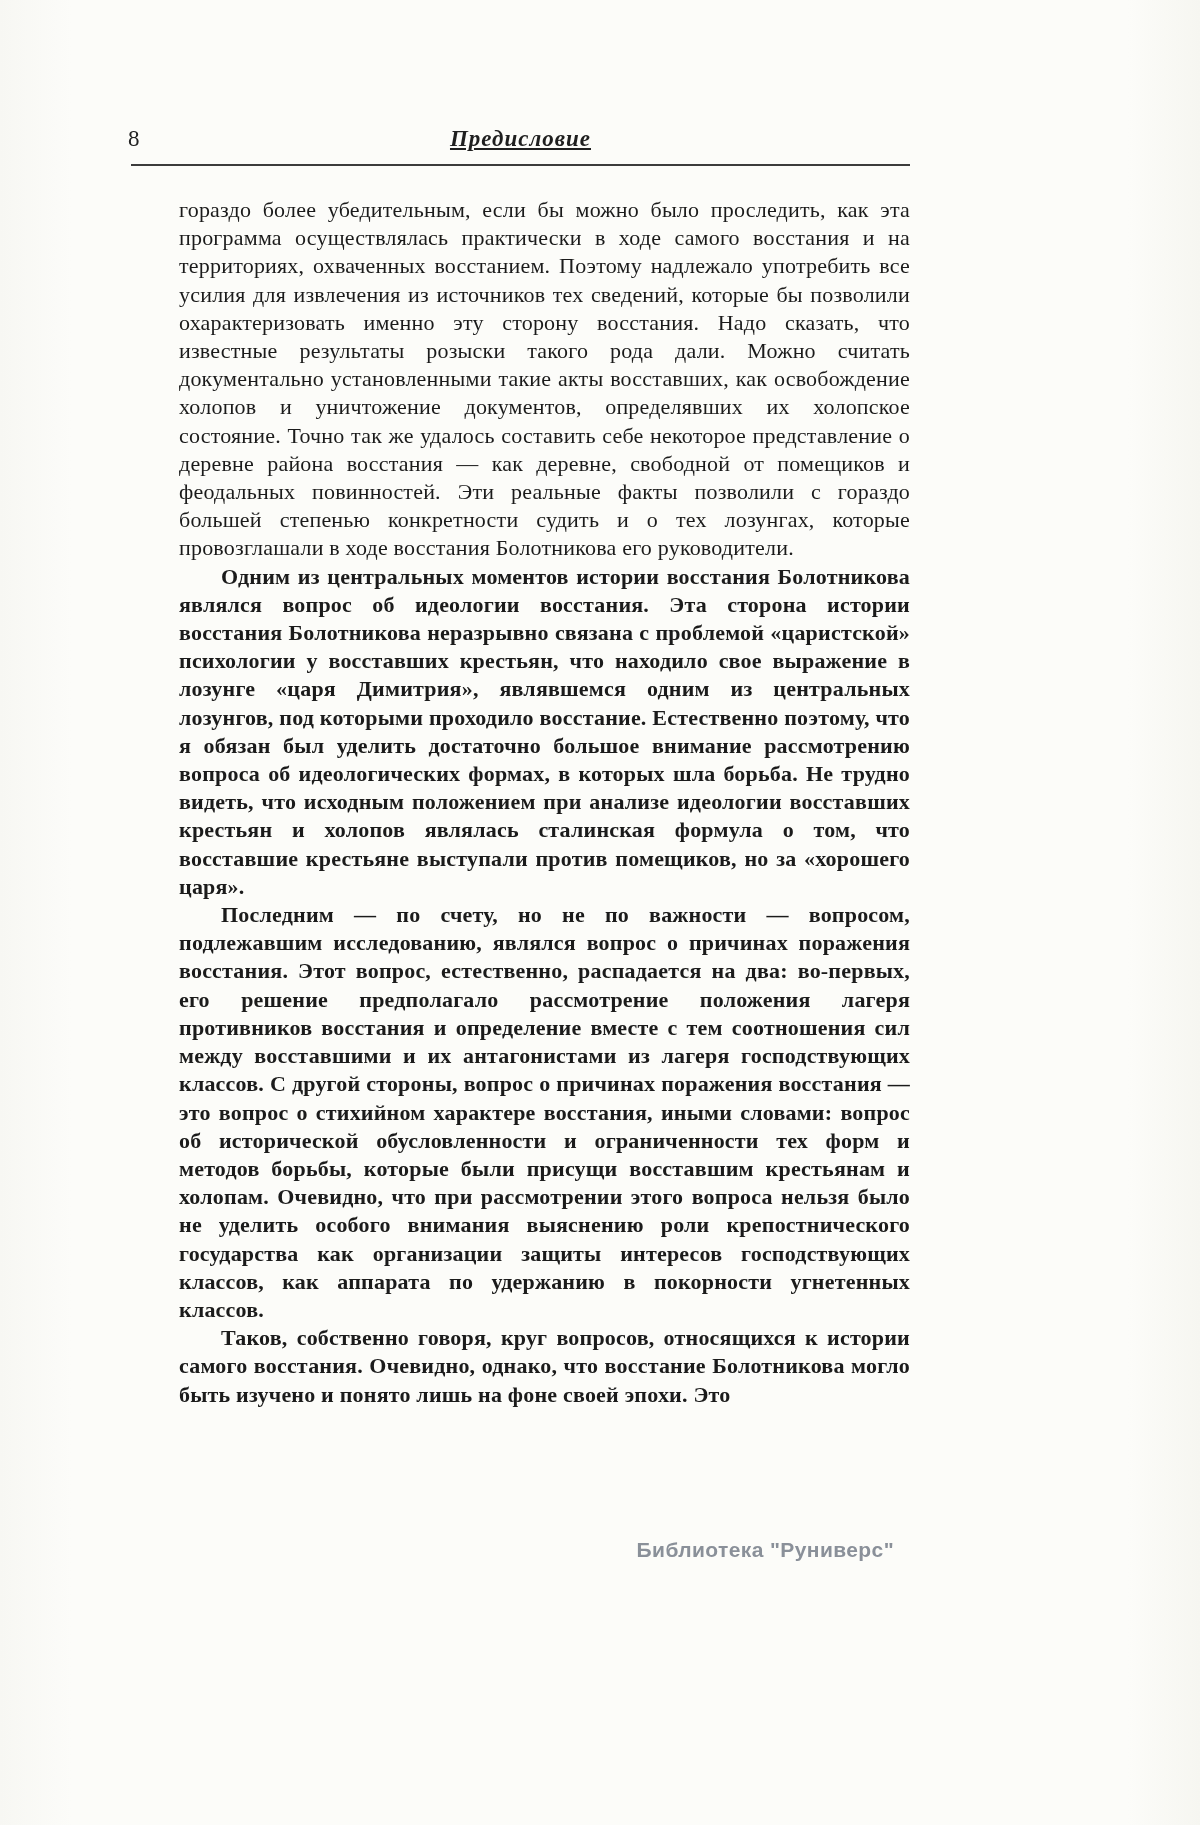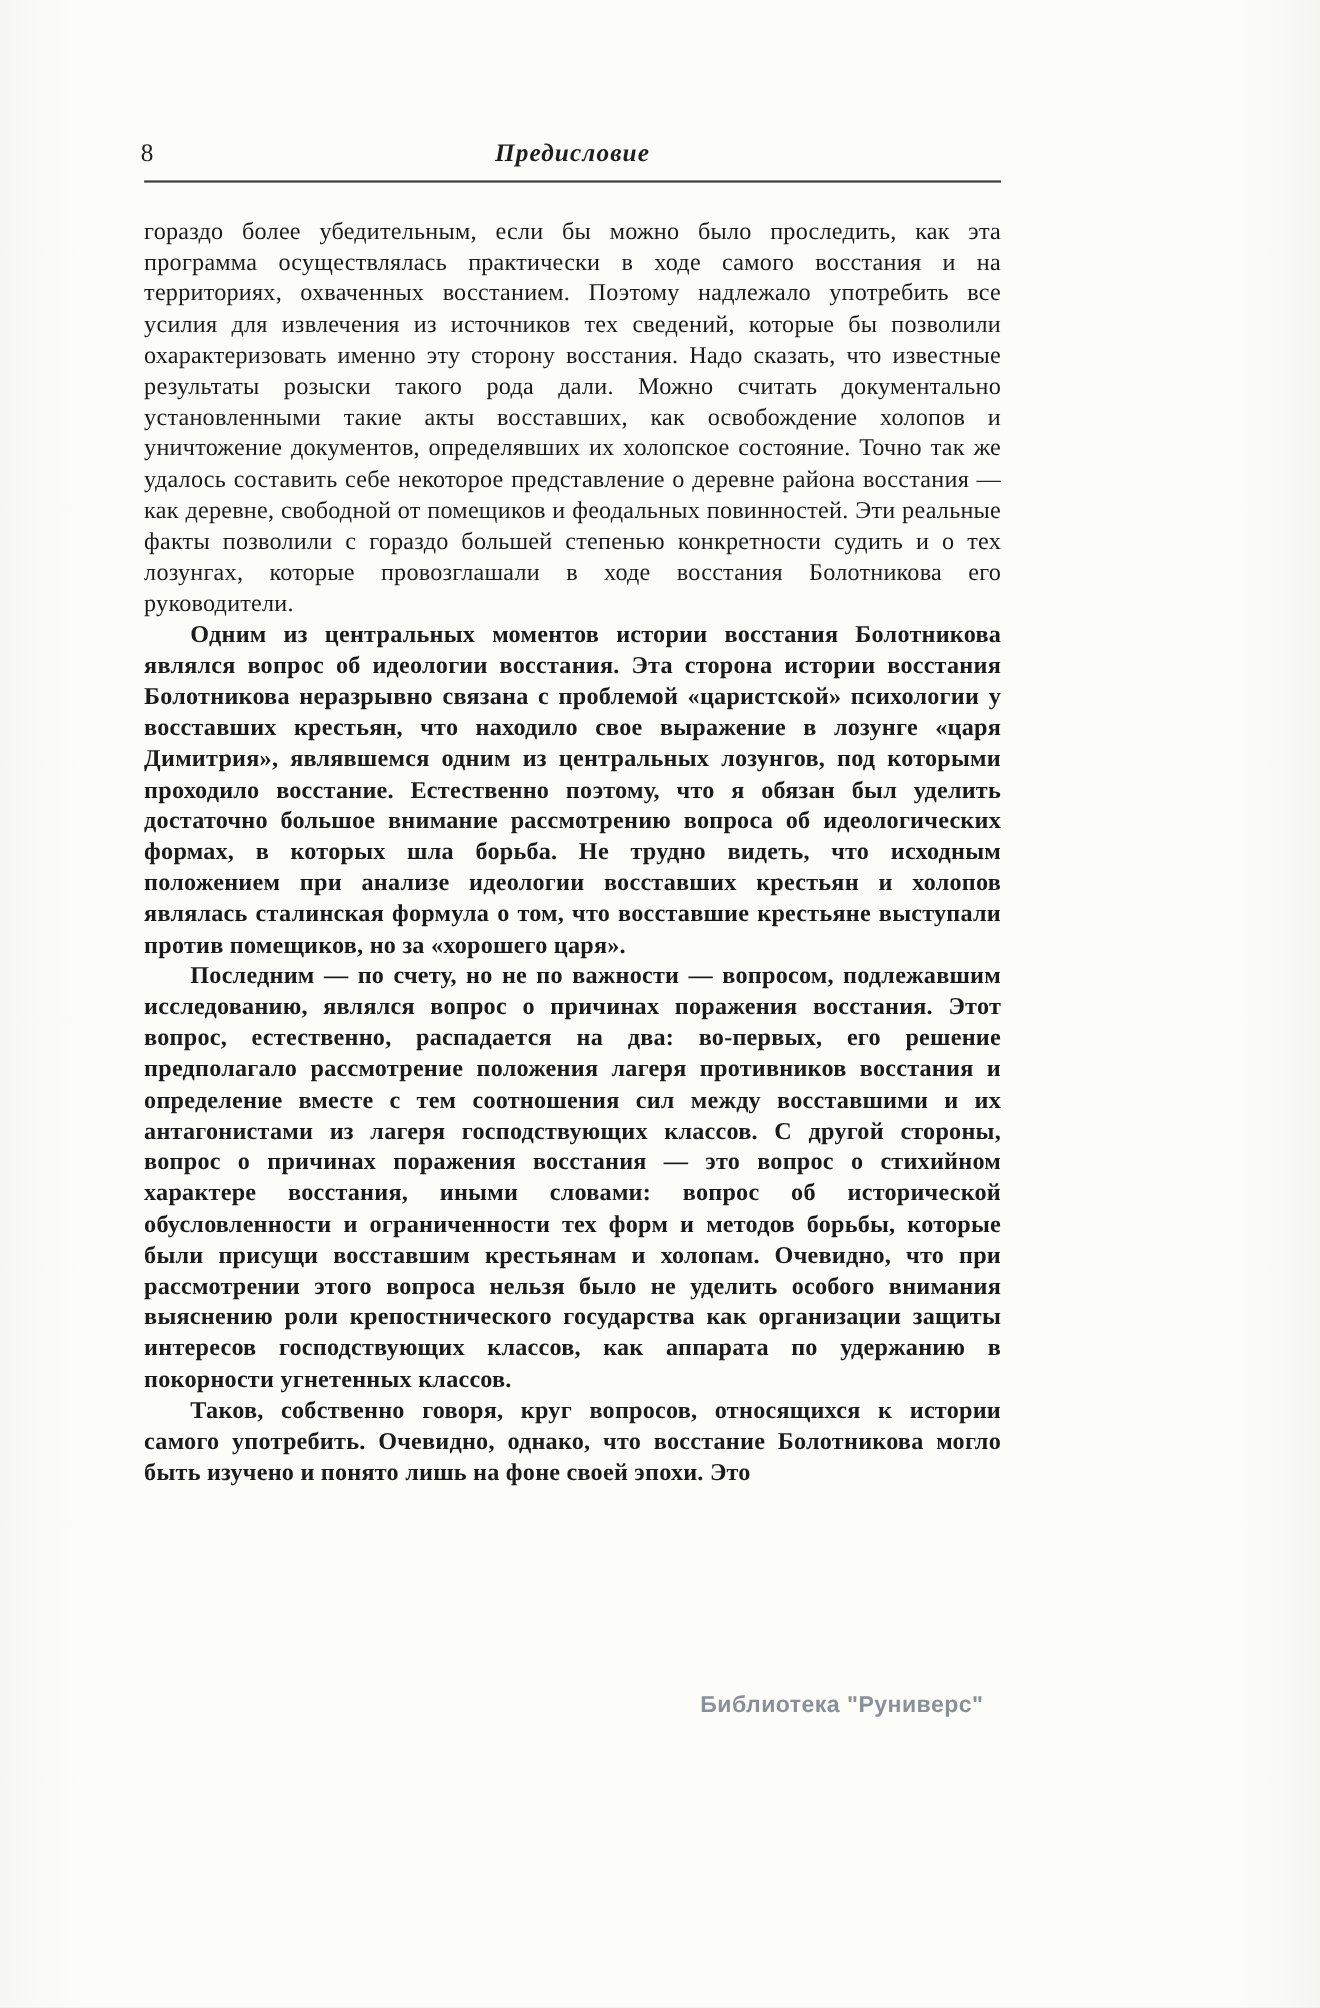--- a/index.html
+++ b/index.html
@@ -35,29 +35,31 @@
     font-size: 23px;
     color: #222;
   }
   .header-title {
     text-align: center;
     font-style: italic;
     font-weight: bold;
     font-size: 23px;
     letter-spacing: 1px;
     color: #1f1f1f;
+    text-decoration: underline;
   }
   .header-rule {
     border: none;
     border-top: 2px solid #3c3c3c;
     margin: 6px 0 0 0;
     width: 100%;
   }
   .body-text {
     margin-top: 30px;
+    margin-left: 48px;
   }
   .body-text p {
     margin: 0;
     font-size: 22px;
     line-height: 28.2px;
     text-align: justify;
     letter-spacing: 0.2px;
     color: #1b1b1b;
   }
   .body-text p.indent {
@@ -82,17 +84,17 @@
   <div class="text-block">
     <div class="header-row">
       <span class="page-number">8</span>
       <div class="header-title">Предисловие</div>
     </div>
     <hr class="header-rule">
     <div class="body-text">
       <p>гораздо более убедительным, если бы можно было проследить, как эта программа осуществлялась практически в ходе самого восстания и на территориях, охваченных восстанием. Поэтому надлежало употребить все усилия для извлечения из источников тех сведений, которые бы позволили охарактеризовать именно эту сторону восстания. Надо сказать, что известные результаты розыски такого рода дали. Можно считать документально установленными такие акты восставших, как освобождение холопов и уничтожение документов, определявших их холопское состояние. Точно так же удалось составить себе некоторое представление о деревне района восстания — как деревне, свободной от помещиков и феодальных повинностей. Эти реальные факты позволили с гораздо большей степенью конкретности судить и о тех лозунгах, которые провозглашали в ходе восстания Болотникова его руководители.</p>
       <p class="indent">Одним из центральных моментов истории восстания Болотникова являлся вопрос об идеологии восстания. Эта сторона истории восстания Болотникова неразрывно связана с проблемой «царистской» психологии у восставших крестьян, что находило свое выражение в лозунге «царя Димитрия», являвшемся одним из центральных лозунгов, под которыми проходило восстание. Естественно поэтому, что я обязан был уделить достаточно большое внимание рассмотрению вопроса об идеологических формах, в которых шла борьба. Не трудно видеть, что исходным положением при анализе идеологии восставших крестьян и холопов являлась сталинская формула о том, что восставшие крестьяне выступали против помещиков, но за «хорошего царя».</p>
       <p class="indent">Последним — по счету, но не по важности — вопросом, подлежавшим исследованию, являлся вопрос о причинах поражения восстания. Этот вопрос, естественно, распадается на два: во-первых, его решение предполагало рассмотрение положения лагеря противников восстания и определение вместе с тем соотношения сил между восставшими и их антагонистами из лагеря господствующих классов. С другой стороны, вопрос о причинах поражения восстания — это вопрос о стихийном характере восстания, иными словами: вопрос об исторической обусловленности и ограниченности тех форм и методов борьбы, которые были присущи восставшим крестьянам и холопам. Очевидно, что при рассмотрении этого вопроса нельзя было не уделить особого внимания выяснению роли крепостнического государства как организации защиты интересов господствующих классов, как аппарата по удержанию в покорности угнетенных классов.</p>
-      <p class="indent">Таков, собственно говоря, круг вопросов, относящихся к истории самого употребить. Очевидно, однако, что восстание Болотникова могло быть изучено и понято лишь на фоне своей эпохи. Это</p>
+      <p class="indent">Таков, собственно говоря, круг вопросов, относящихся к истории самого восстания. Очевидно, однако, что восстание Болотникова могло быть изучено и понято лишь на фоне своей эпохи. Это</p>
     </div>
   </div>
   <div class="watermark">Библиотека "Руниверс"</div>
 </div>
 
 </body></html>

